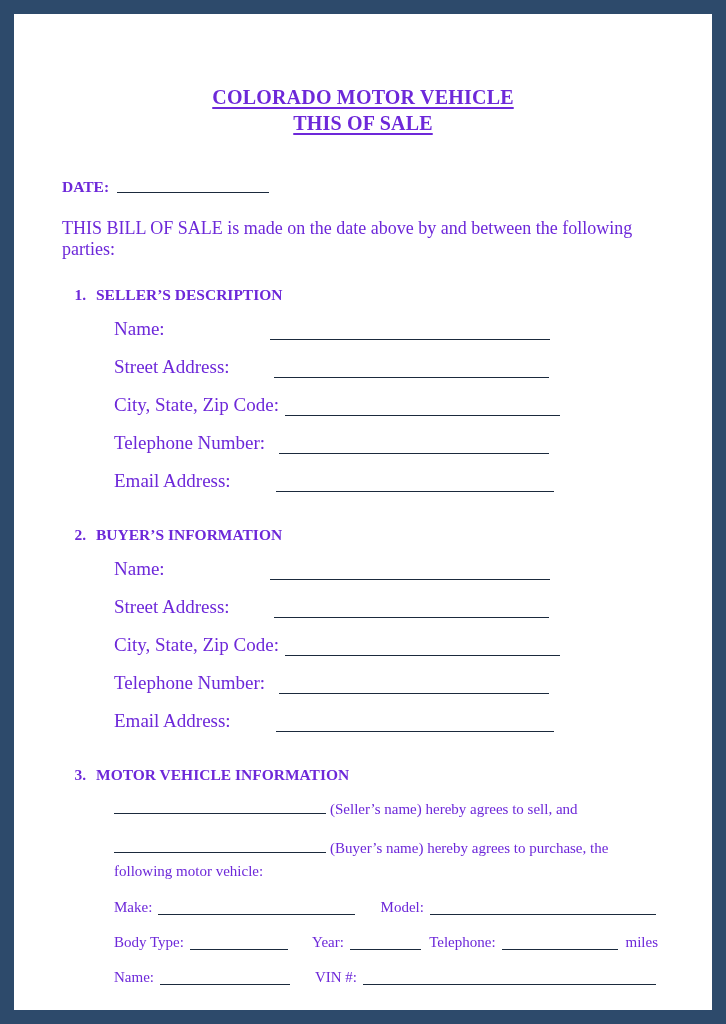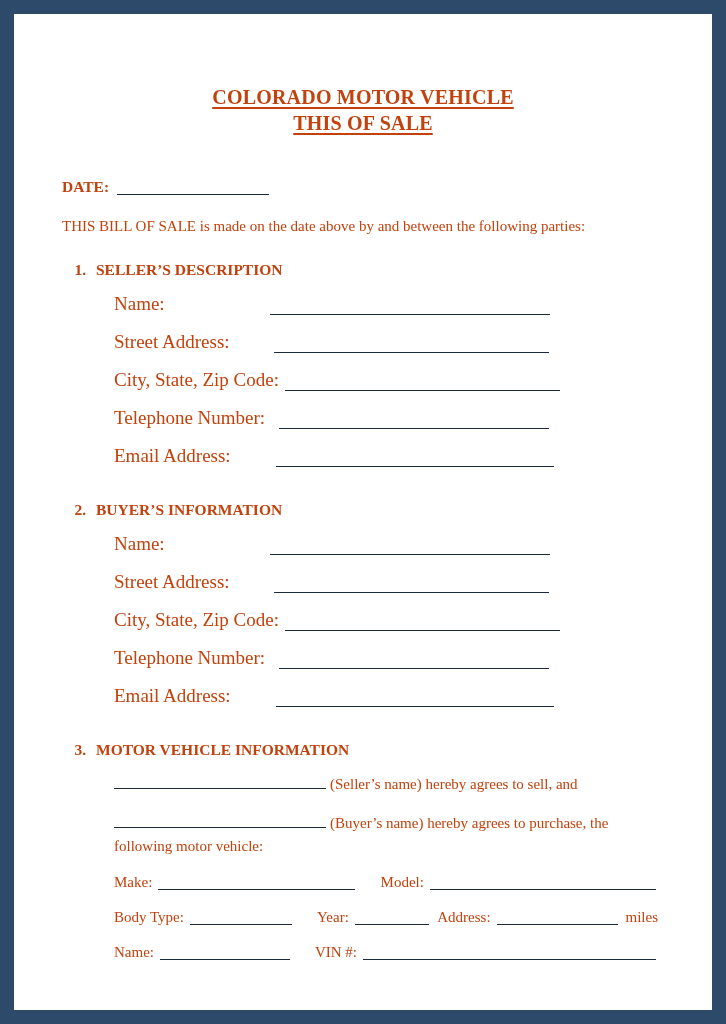--- a/index.html
+++ b/index.html
@@ -15,21 +15,21 @@
   }
   .page {
     position: absolute;
     left: 14px;
     top: 14px;
     width: 698px;
     height: 996px;
     background: #ffffff;
     box-sizing: border-box;
     padding: 70px 48px 4px 48px;
-    color: #c2410c;
+    color: #6d28d9;
     overflow: hidden;
   }
   .doc-title {
     text-align: center;
     font-weight: bold;
     font-size: 20px;
     line-height: 26px;
     letter-spacing: 0.2px;
   }
   .doc-title .line {
@@ -37,34 +37,34 @@
     text-decoration: underline;
     text-underline-offset: 3px;
   }
   .title-block {
     margin-bottom: 42px;
   }
   .date-row {
     font-size: 15px;
     margin-bottom: 22px;
     display: flex;
-    align-items: center;
+    align-items: flex-start;
   }
   .date-row .lbl {
     font-weight: bold;
     font-size: 15.5px;
     margin-right: 8px;
   }
   .rule {
     display: inline-block;
     border-bottom: 1px solid #1b2a3d;
     height: 14px;
   }
   .intro {
-    font-size: 15px;
+    font-size: 18px;
     margin-bottom: 26px;
   }
   .section {
     margin-bottom: 10px;
   }
   .section-head {
     display: flex;
     align-items: baseline;
     font-weight: bold;
     font-size: 15.5px;
@@ -230,21 +230,21 @@
       <span class="seg-label">Model:</span>
       <span class="seg-rule" style="width:230px"></span>
     </div>
 
     <div class="veh-row">
       <span class="seg-label">Body Type:</span>
       <span class="seg-rule" style="width:110px"></span>
       <span class="gap"></span>
       <span class="seg-label">Year:</span>
       <span class="seg-rule" style="width:80px"></span>
-      <span class="seg-label">Address:</span>
+      <span class="seg-label">Telephone:</span>
       <span class="seg-rule" style="width:130px"></span>
       <span class="seg-label">miles</span>
     </div>
 
     <div class="veh-row">
       <span class="seg-label">Name:</span>
       <span class="seg-rule" style="width:135px"></span>
       <span class="gap"></span>
       <span class="seg-label">VIN #:</span>
       <span class="seg-rule" style="width:305px"></span>

